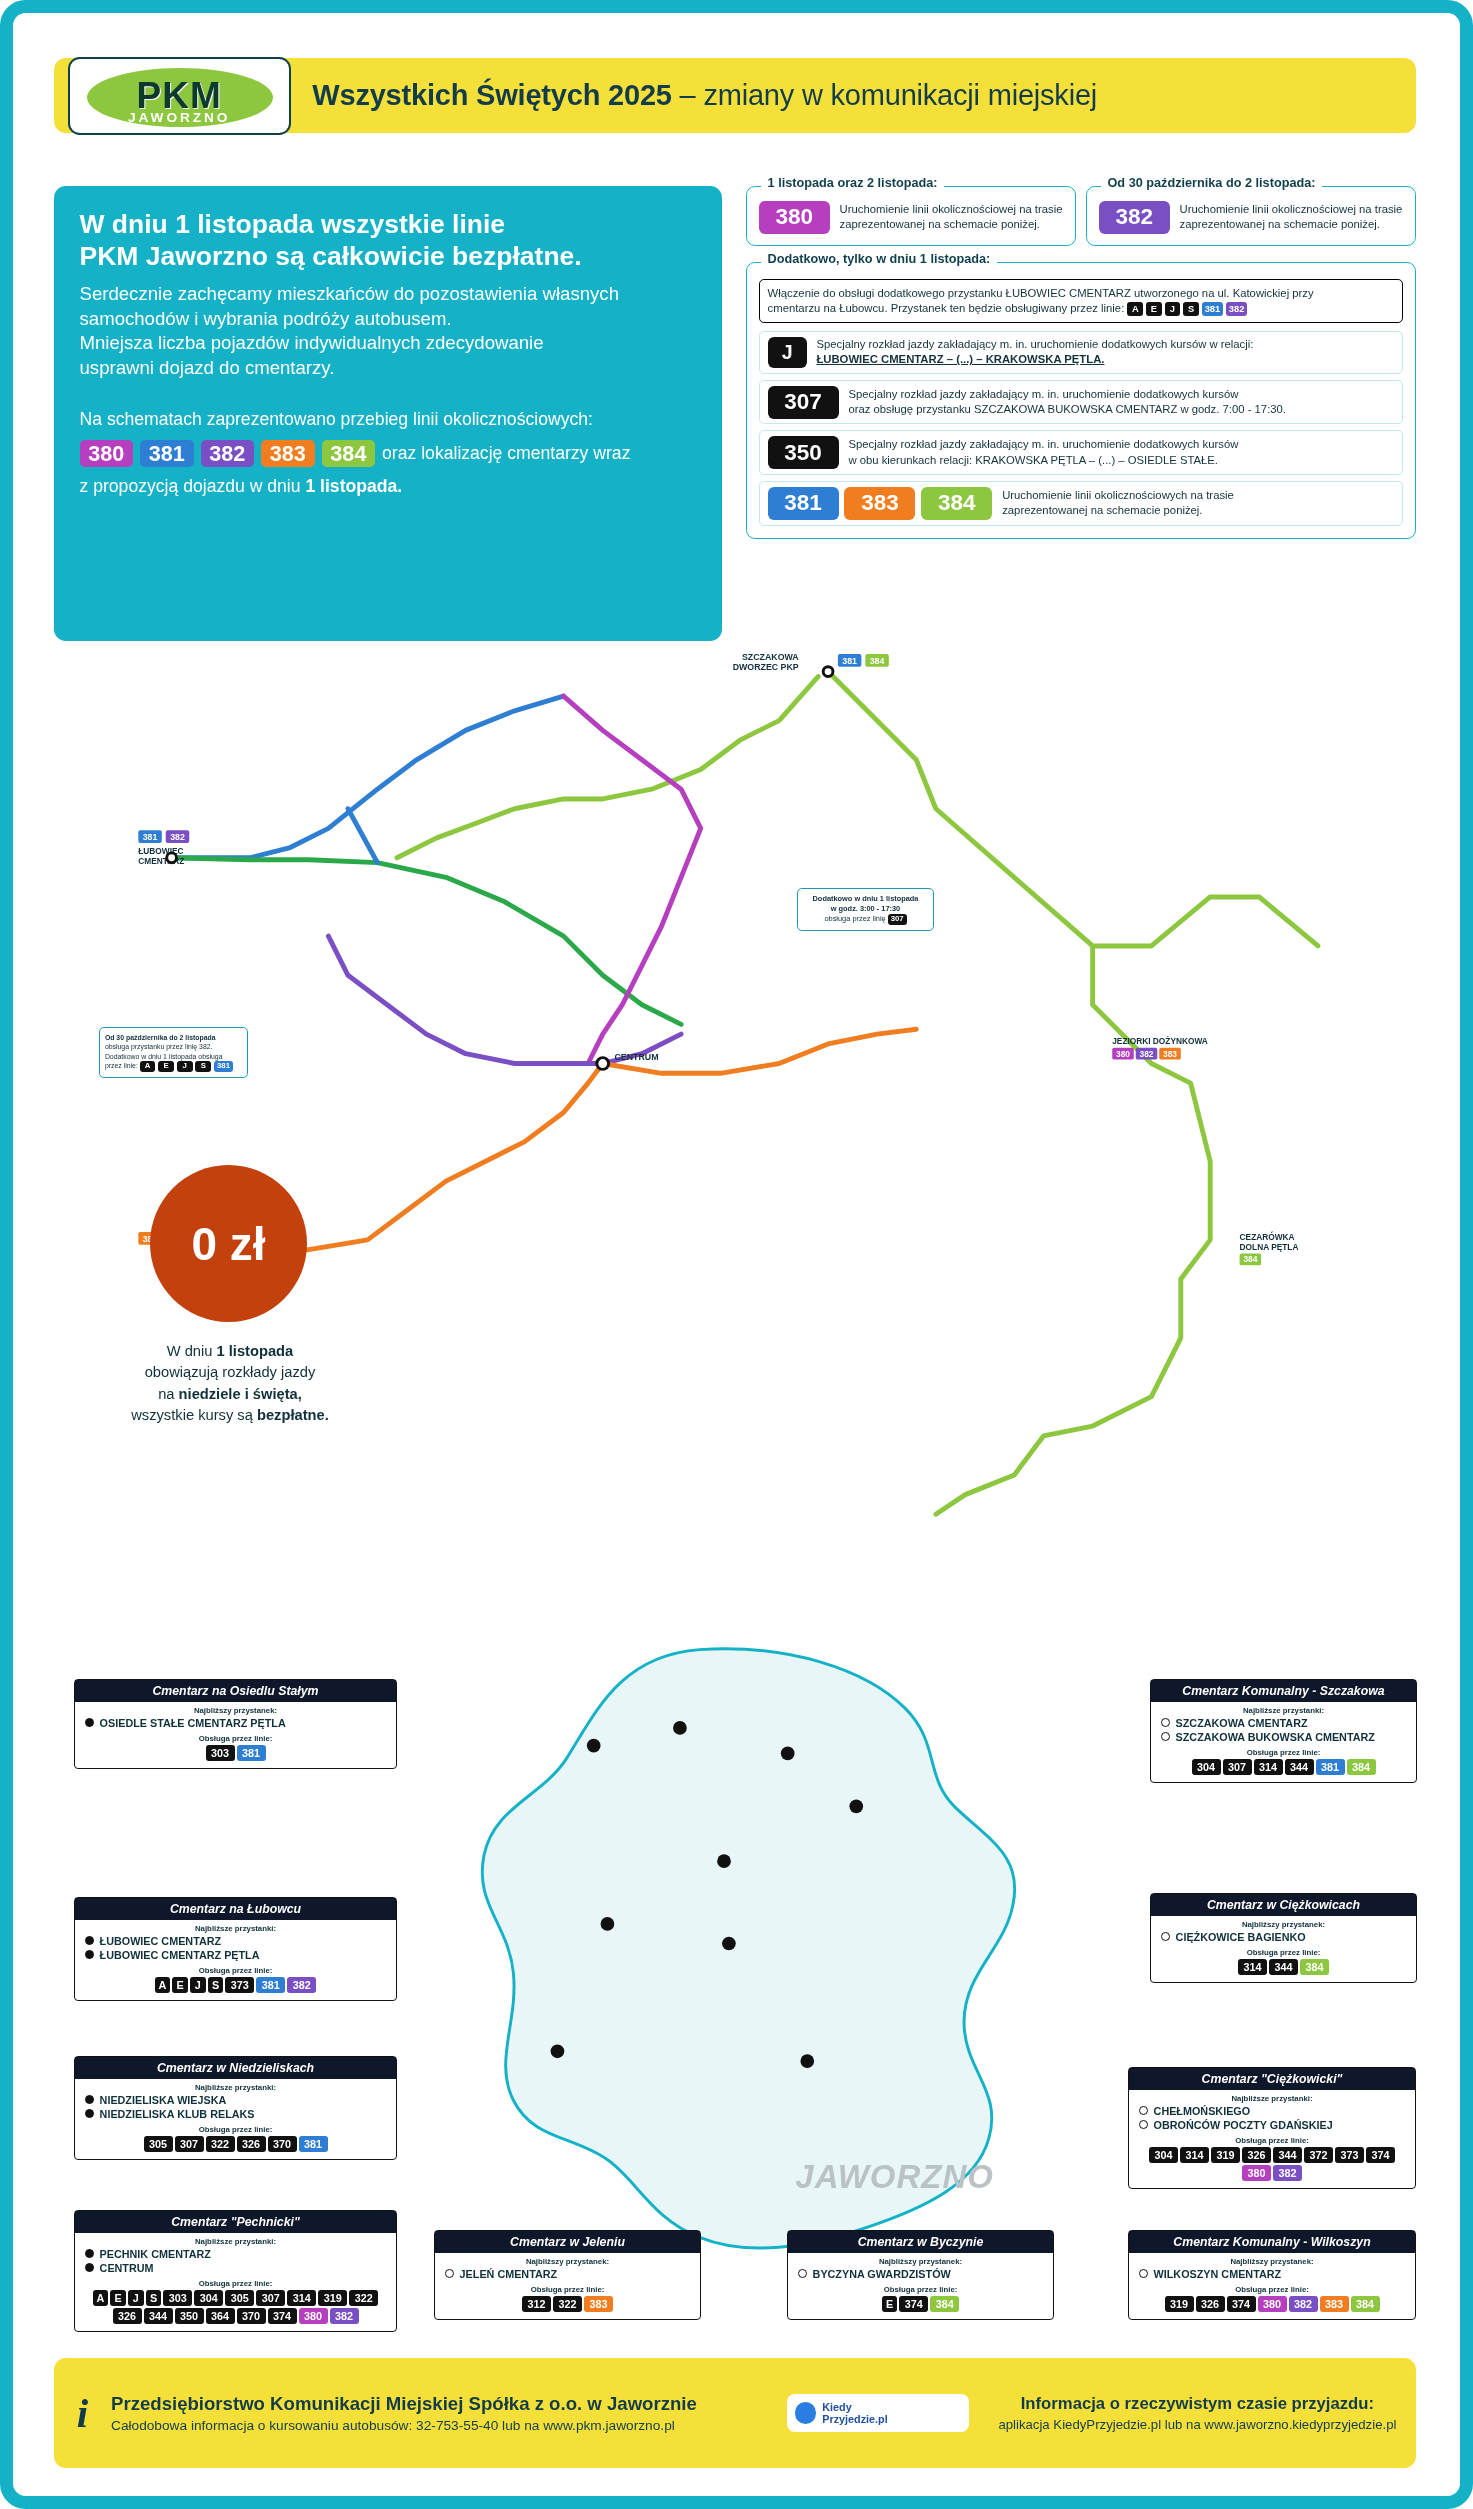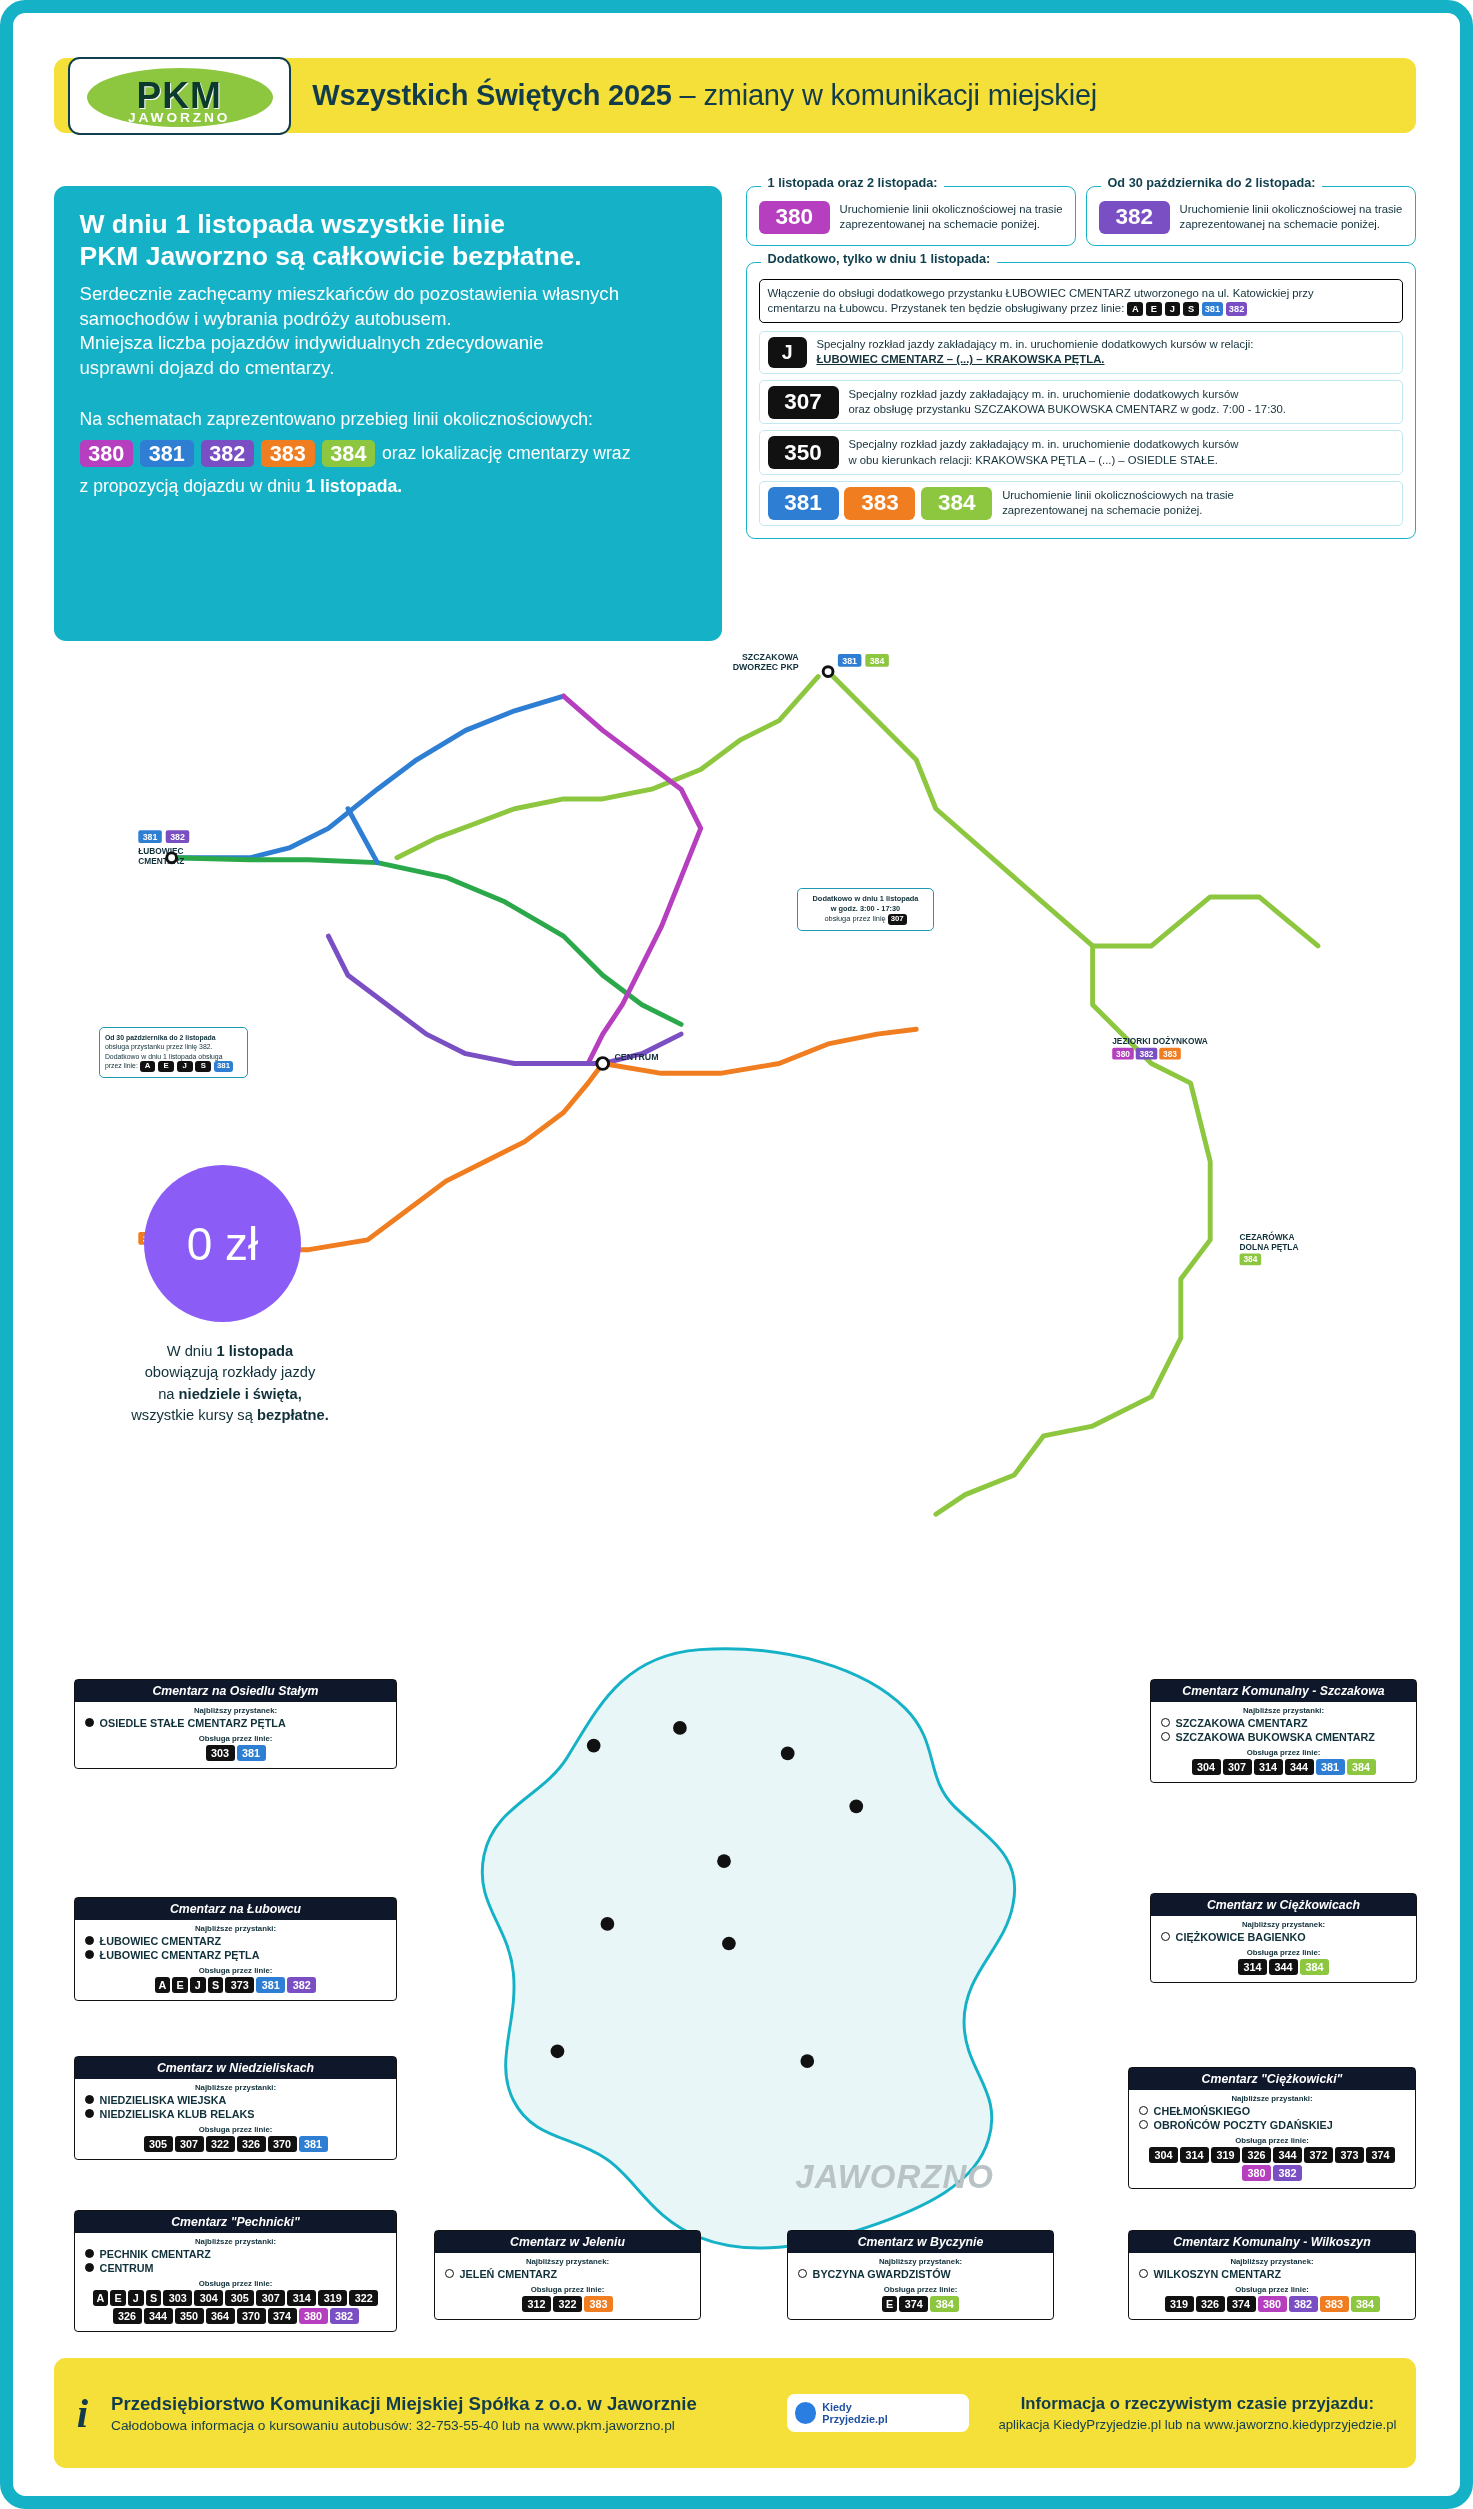--- a/index.html
+++ b/index.html
@@ -96,24 +96,24 @@
     min-width:15.7px; height:13.7px; padding:0 2.9px;
   }
   .badge-line-row { display:flex; gap:5.9px; align-items:center; }
 
   
   .schema {
     position:absolute; left:41px; top:639px; width:1362px; height:970px;
     background:#ffffff;
   }
   .zero-circle {
-    position:absolute; left:131px; top:1152px; width:157px; height:157px;
-    background:#8b5cf6; color:#ffffff; border-radius:50%;
+    position:absolute; left:137px; top:1152px; width:157px; height:157px;
+    background:#c2410c; color:#ffffff; border-radius:50%;
     display:flex; align-items:center; justify-content:center;
-    font-size:46px; font-weight:normal;
+    font-size:46px; font-weight:bold;
   }
   .zero-text {
     position:absolute; left:106px; top:1328px; width:222px; text-align:center;
     font-size:14.7px; line-height:1.45; color:#10303a;
   }
   .note-box {
     position:absolute; left:86px; top:1014px; width:149px;
     border:1px solid #1b9ab0; border-radius:4.9px; background:#fff;
     font-size:6.9px; line-height:1.35; padding:4.9px 4.9px;
   }

